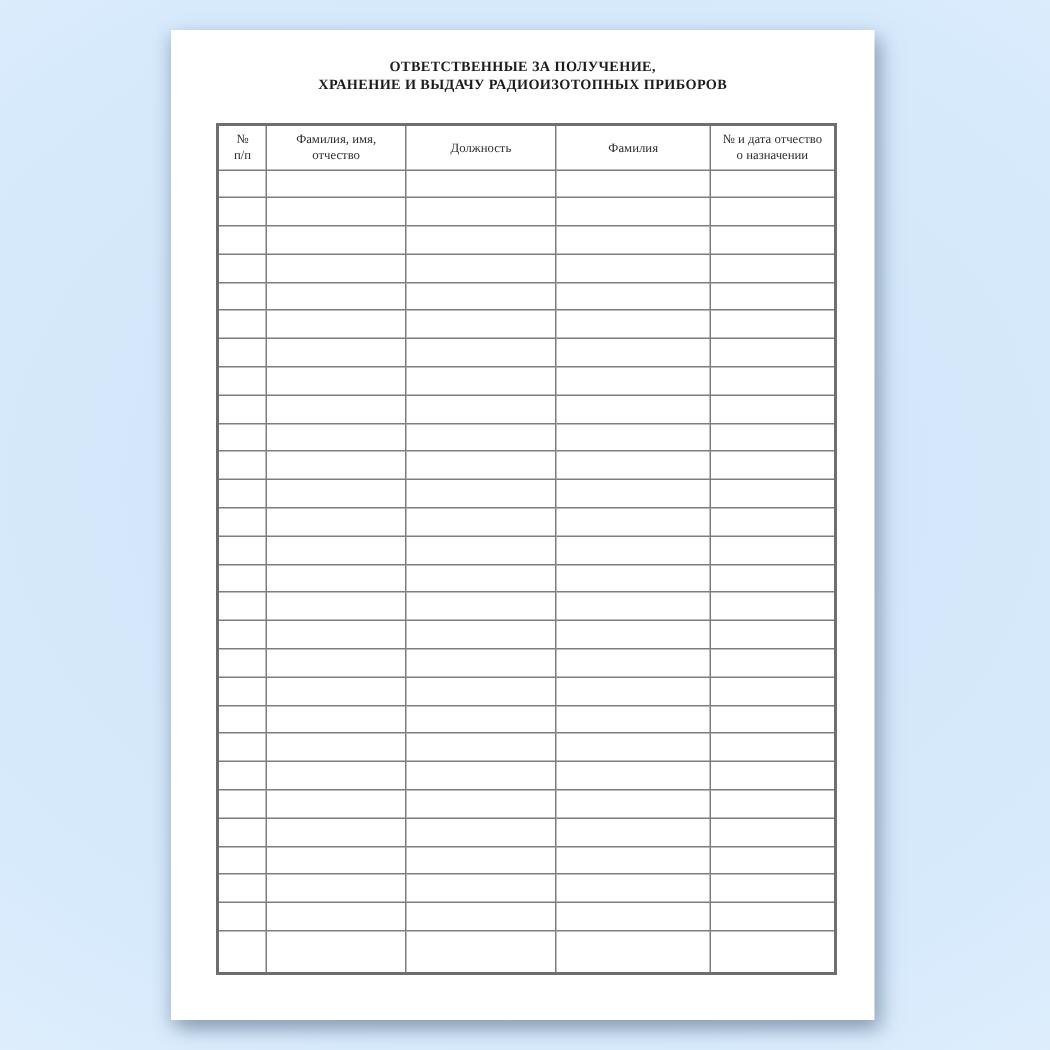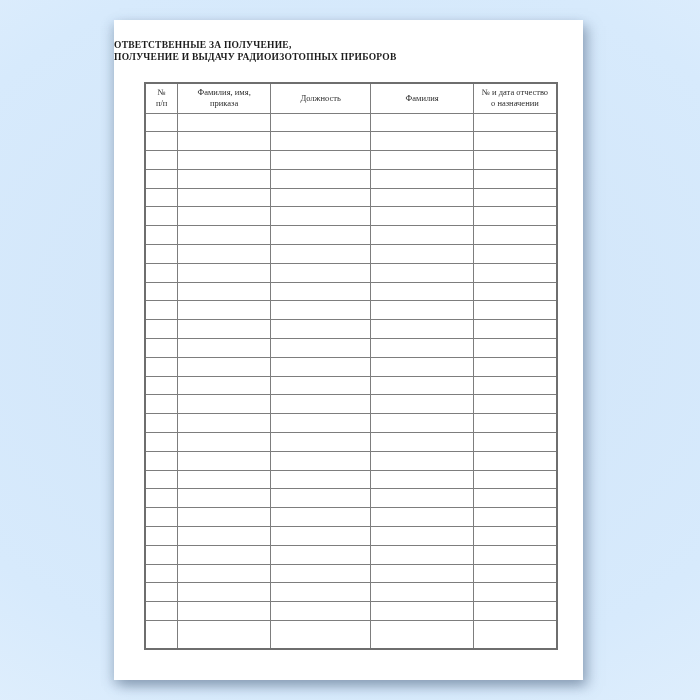--- a/index.html
+++ b/index.html
@@ -23,20 +23,21 @@
     background: #ffffff;
     box-shadow: 5px 6px 12px rgba(96, 118, 145, 0.55),
                 -3px 4px 10px rgba(96, 118, 145, 0.28);
   }
 
   .doc-title {
     position: absolute;
     top: 20px;
     left: 0;
     width: 100%;
+    text-align: center;
     color: #1c1c1c;
     font-weight: bold;
     font-size: 9.5px;
     line-height: 11.5px;
     letter-spacing: 0.25px;
   }
 
   .reg-table-wrap {
     position: absolute;
     left: 30px;
@@ -73,38 +74,38 @@
   }
 </style>
 </head>
 <body>
 
 <div class="stage">
   <div class="page">
 
     <div class="doc-title">
       <div>ОТВЕТСТВЕННЫЕ ЗА ПОЛУЧЕНИЕ,</div>
-      <div>ПОЛУЧЕНИЕ И ВЫДАЧУ РАДИОИЗОТОПНЫХ ПРИБОРОВ</div>
+      <div>ХРАНЕНИЕ И ВЫДАЧУ РАДИОИЗОТОПНЫХ ПРИБОРОВ</div>
     </div>
 
     <div class="reg-table-wrap">
       <table class="reg-table">
         <colgroup>
           <col width="7.97%">
           <col width="22.46%">
           <col width="24.40%">
           <col width="24.88%">
           <col width="20.29%">
         </colgroup>
         <thead>
           <tr>
             <th>№
 п/п</th>
             <th>Фамилия, имя,
-приказа</th>
+отчество</th>
             <th>Должность</th>
             <th>Фамилия</th>
             <th>№ и дата отчество
 о назначении</th>
           </tr>
         </thead>
         <tbody>
             <tr>
               <td></td>
               <td></td>

